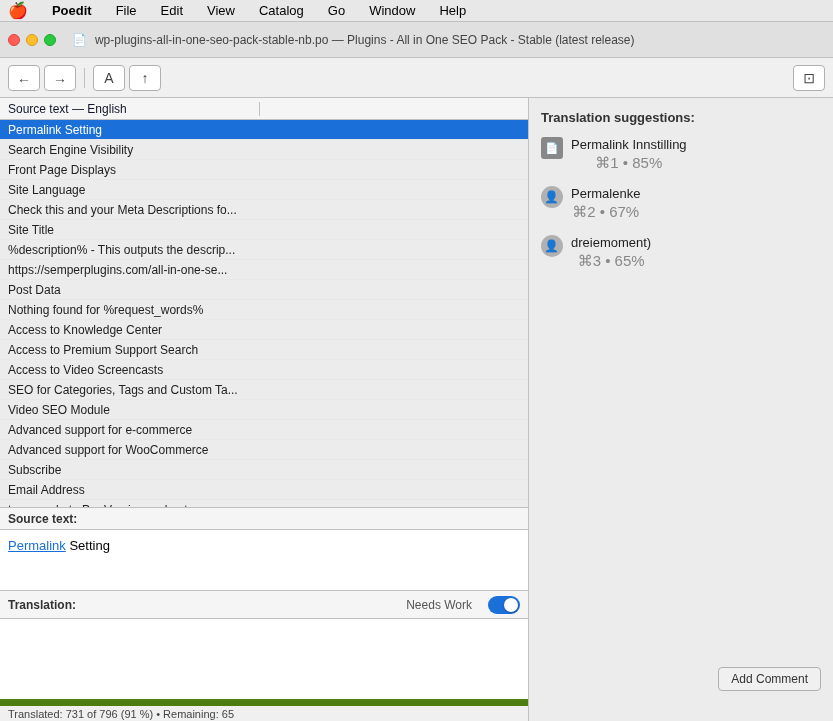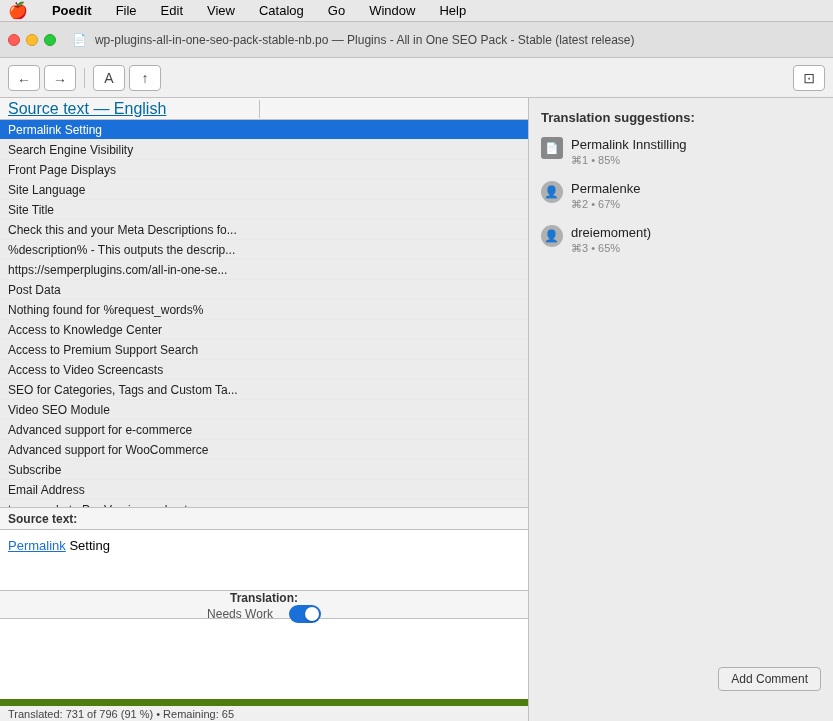--- a/index.html
+++ b/index.html
@@ -120,24 +120,23 @@
     
     .col-headers {
       display: flex;
       background: #f5f5f5;
       border-bottom: 1px solid #c0c0c0;
       height: 22px;
       align-items: center;
       flex-shrink: 0;
     }
     .col-header {
-      font-size: 16px;
-      color: #0369a1;
-      padding: 0 8px;
-      text-decoration: underline;
+      font-size: 12px;
+      color: #0f172a;
+      padding: 0 8px;
     }
     .col-header-source { width: 260px; border-right: 1px solid #c0c0c0; }
     .col-header-translation { flex: 1; }
 
     
     .string-list {
       flex: 1;
       overflow-y: auto;
       overflow-x: hidden;
     }
@@ -196,21 +195,20 @@
       border-top: 1px solid #c0c0c0;
     }
     .translation-header {
       background: #f5f5f5;
       border-bottom: 1px solid #c0c0c0;
       padding: 0 8px;
       height: 28px;
       display: flex;
       align-items: center;
       justify-content: space-between;
-      flex-direction: column;
     }
     .translation-header-label {
       font-size: 12px;
       font-weight: 600;
       color: #333;
     }
     .needs-work-area {
       display: flex;
       align-items: center;
       gap: 16px;
@@ -302,22 +300,23 @@
       color: #fff;
       font-size: 11px;
     }
     .suggestion-text-block {}
     .suggestion-text {
       font-size: 13px;
       color: #222;
       margin-bottom: 2px;
     }
     .suggestion-meta {
-      font-size: 11px;
+      font-size: 15px;
       color: #888;
+      text-align: center;
     }
 
     
     .add-comment-btn {
       position: absolute;
       right: 12px;
       bottom: 30px;
       padding: 4px 12px;
       background: #f0f0f0;
       border: 1px solid #b0b0b0;
@@ -395,22 +394,22 @@
       <div class="col-header col-header-source">Source text — English</div>
     </div>
 
     <div class="list-wrapper">
       <div class="string-list">
 
       <div class="list-item selected">Permalink Setting</div>
           <div class="list-item">Search Engine Visibility</div>
           <div class="list-item">Front Page Displays</div>
           <div class="list-item">Site Language</div>
+          <div class="list-item">Check this and your Meta Descriptions fo...</div>
           <div class="list-item">Site Title</div>
-          <div class="list-item">Check this and your Meta Descriptions fo...</div>
           <div class="list-item">%description% - This outputs the descrip...</div>
           <div class="list-item">https://semperplugins.com/all-in-one-se...</div>
           <div class="list-item">Post Data</div>
           <div class="list-item">Nothing found for %request_words%</div>
           <div class="list-item">Access to Knowledge Center</div>
           <div class="list-item">Access to Premium Support Search</div>
           <div class="list-item">Access to Video Screencasts</div>
           <div class="list-item">SEO for Categories, Tags and Custom Ta...</div>
           <div class="list-item">Video SEO Module</div>
           <div class="list-item">Advanced support for e-commerce</div>

